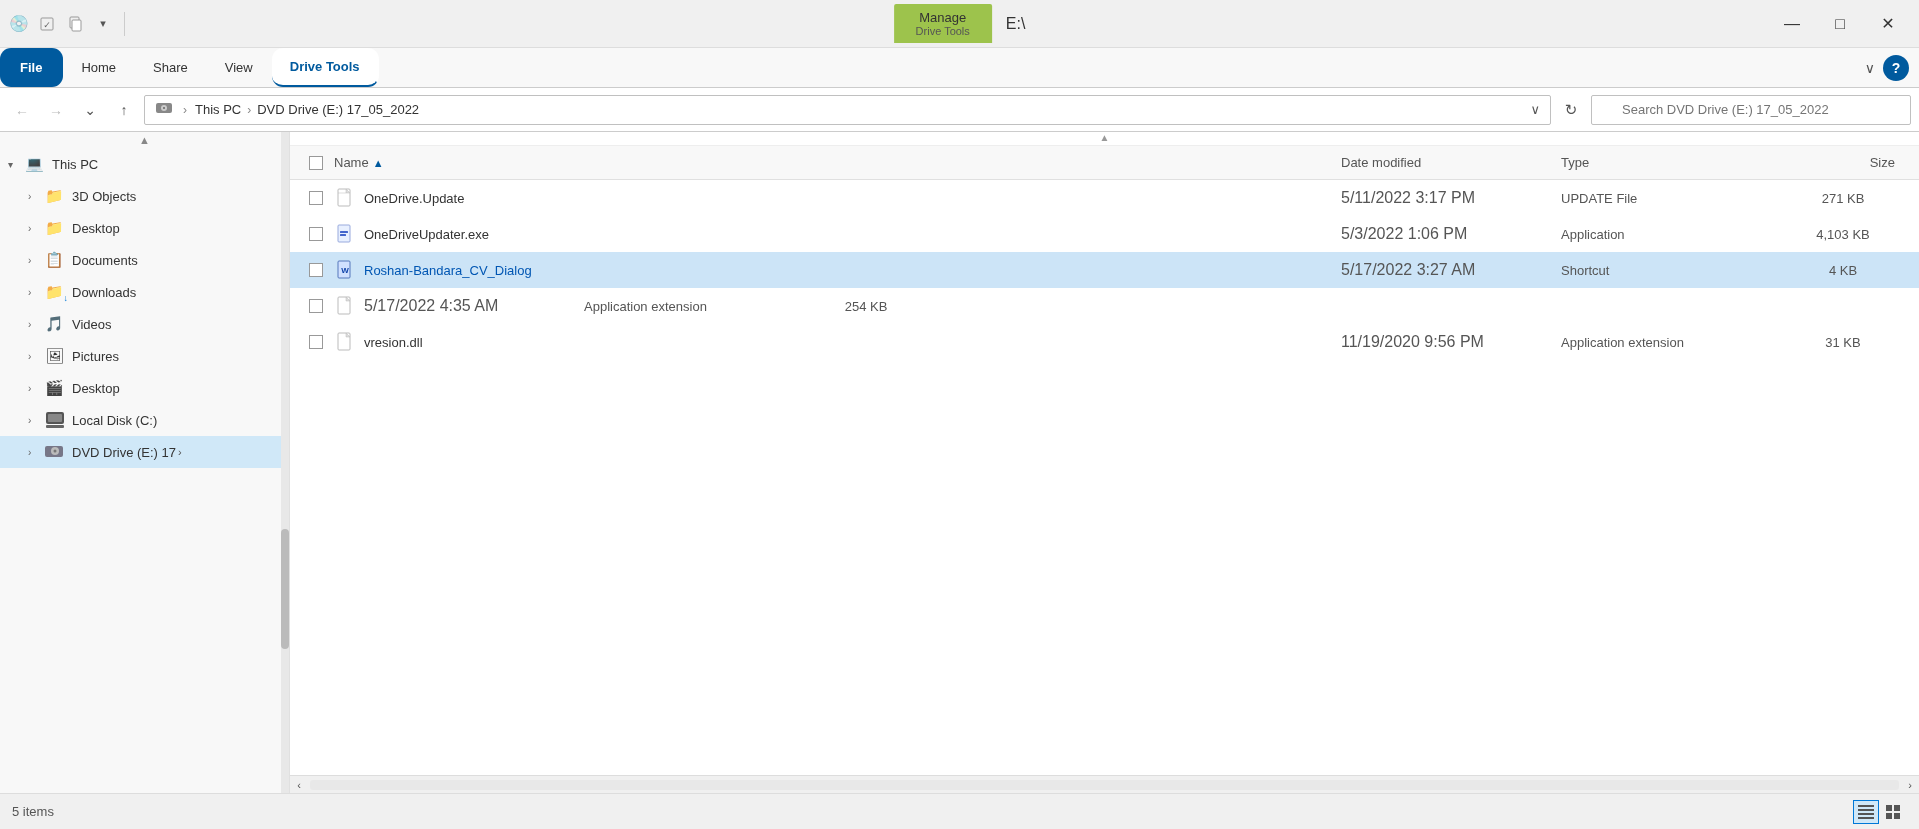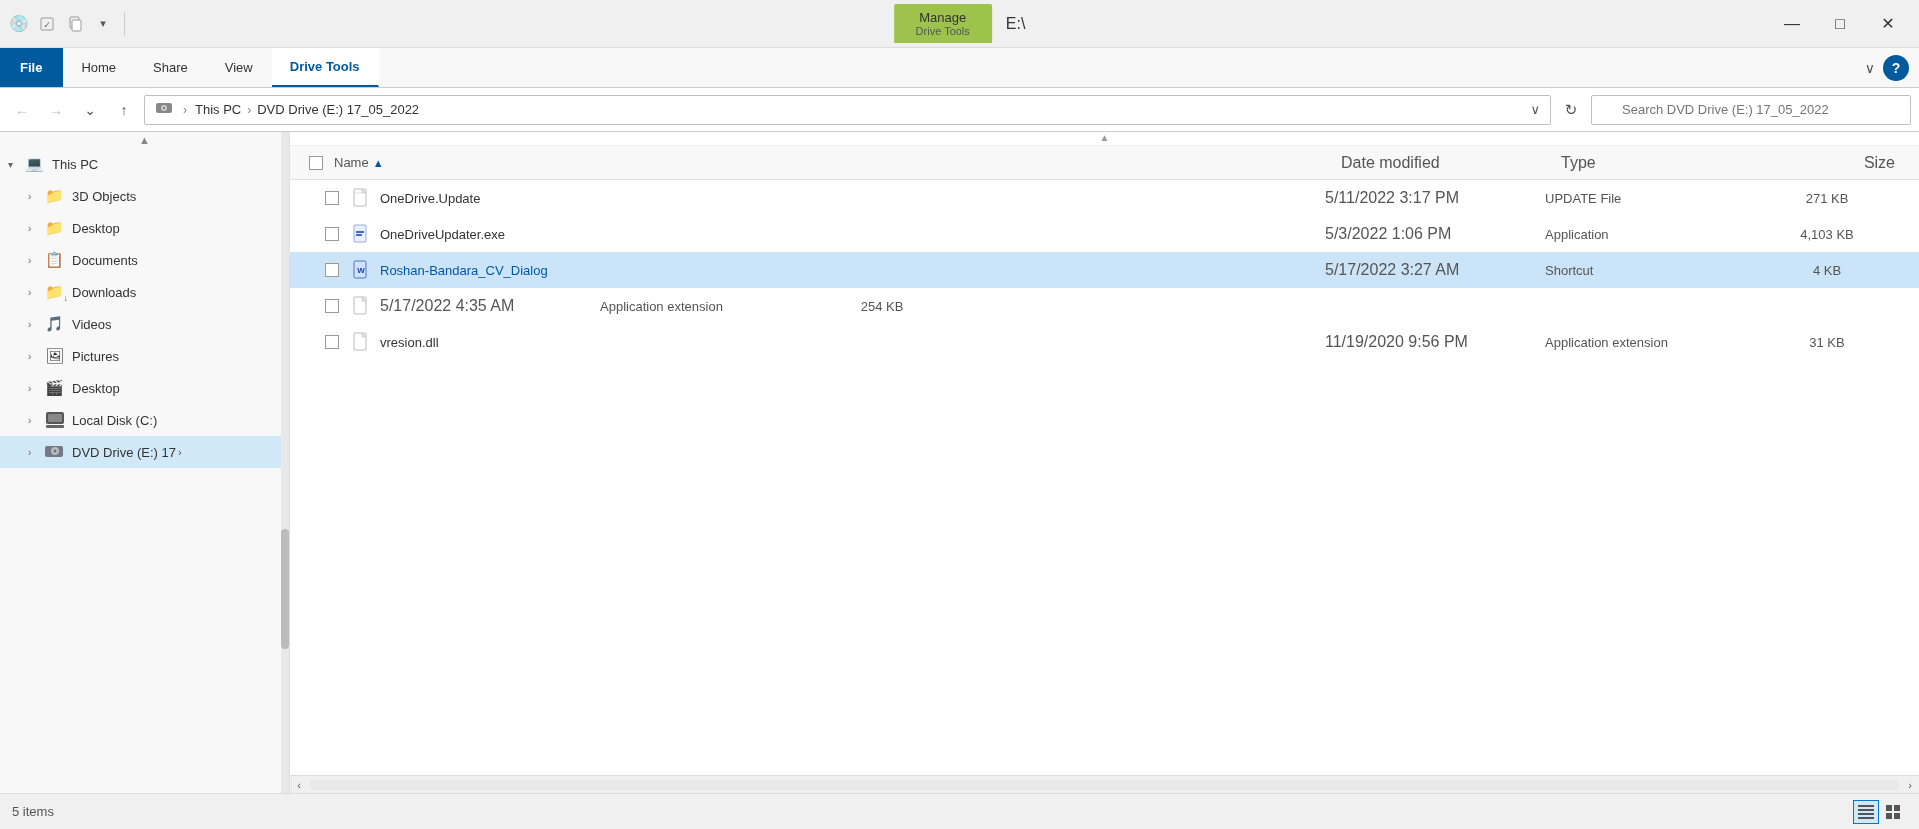--- a/index.html
+++ b/index.html
@@ -70,20 +70,21 @@
       height: 40px;
     }
     .ribbon-tab {
       padding: 0 18px;
       display: flex;
       align-items: center;
       font-size: 13px;
       color: #333;
       cursor: pointer;
       border-right: 1px solid transparent;
+      border-radius: 11px;
     }
     .ribbon-tab.active {
       background: #fff;
       color: #005a9e;
       border-bottom: 2px solid #005a9e;
       font-weight: 600;
     }
     .ribbon-tab.file-tab {
       background: #005a9e;
       color: white;
@@ -266,27 +267,27 @@
       font-size: 13px;
       color: #555;
       padding: 0 8px;
     }
     .col-checkbox { width: 36px; display: flex; align-items: center; justify-content: center; }
     .col-name { flex: 1; display: flex; align-items: center; gap: 4px; cursor: pointer; }
     .col-name .sort-arrow { color: #005a9e; font-size: 11px; }
     .col-date { width: 220px; }
     .col-type { width: 230px; }
     .col-size { width: 120px; text-align: right; padding-right: 16px; }
-    .col-header { color: #555; font-size: 16px; }
+    .col-header { color: #555; font-size: 13px; }
     .file-list-body { flex: 1; overflow-y: auto; }
     .file-row {
       display: flex;
       align-items: center;
       height: 36px;
-      padding: 0 24px;
+      padding: 0 8px;
       cursor: pointer;
       font-size: 13px;
       color: #333;
     }
     .file-row.selected { background: #cce4f7; }
     .file-icon { width: 22px; height: 22px; margin-right: 8px; flex-shrink: 0; display: flex; align-items: center; justify-content: center; font-size: 15px; }
     .file-name { flex: 1; font-size: 13px; color: #0078d7; text-decoration: none; }
     .file-name.plain { color: #333; }
     .file-date { width: 220px; color: #555; font-size: 16px; }
     .file-type { width: 230px; color: #555; font-size: 13px; }

